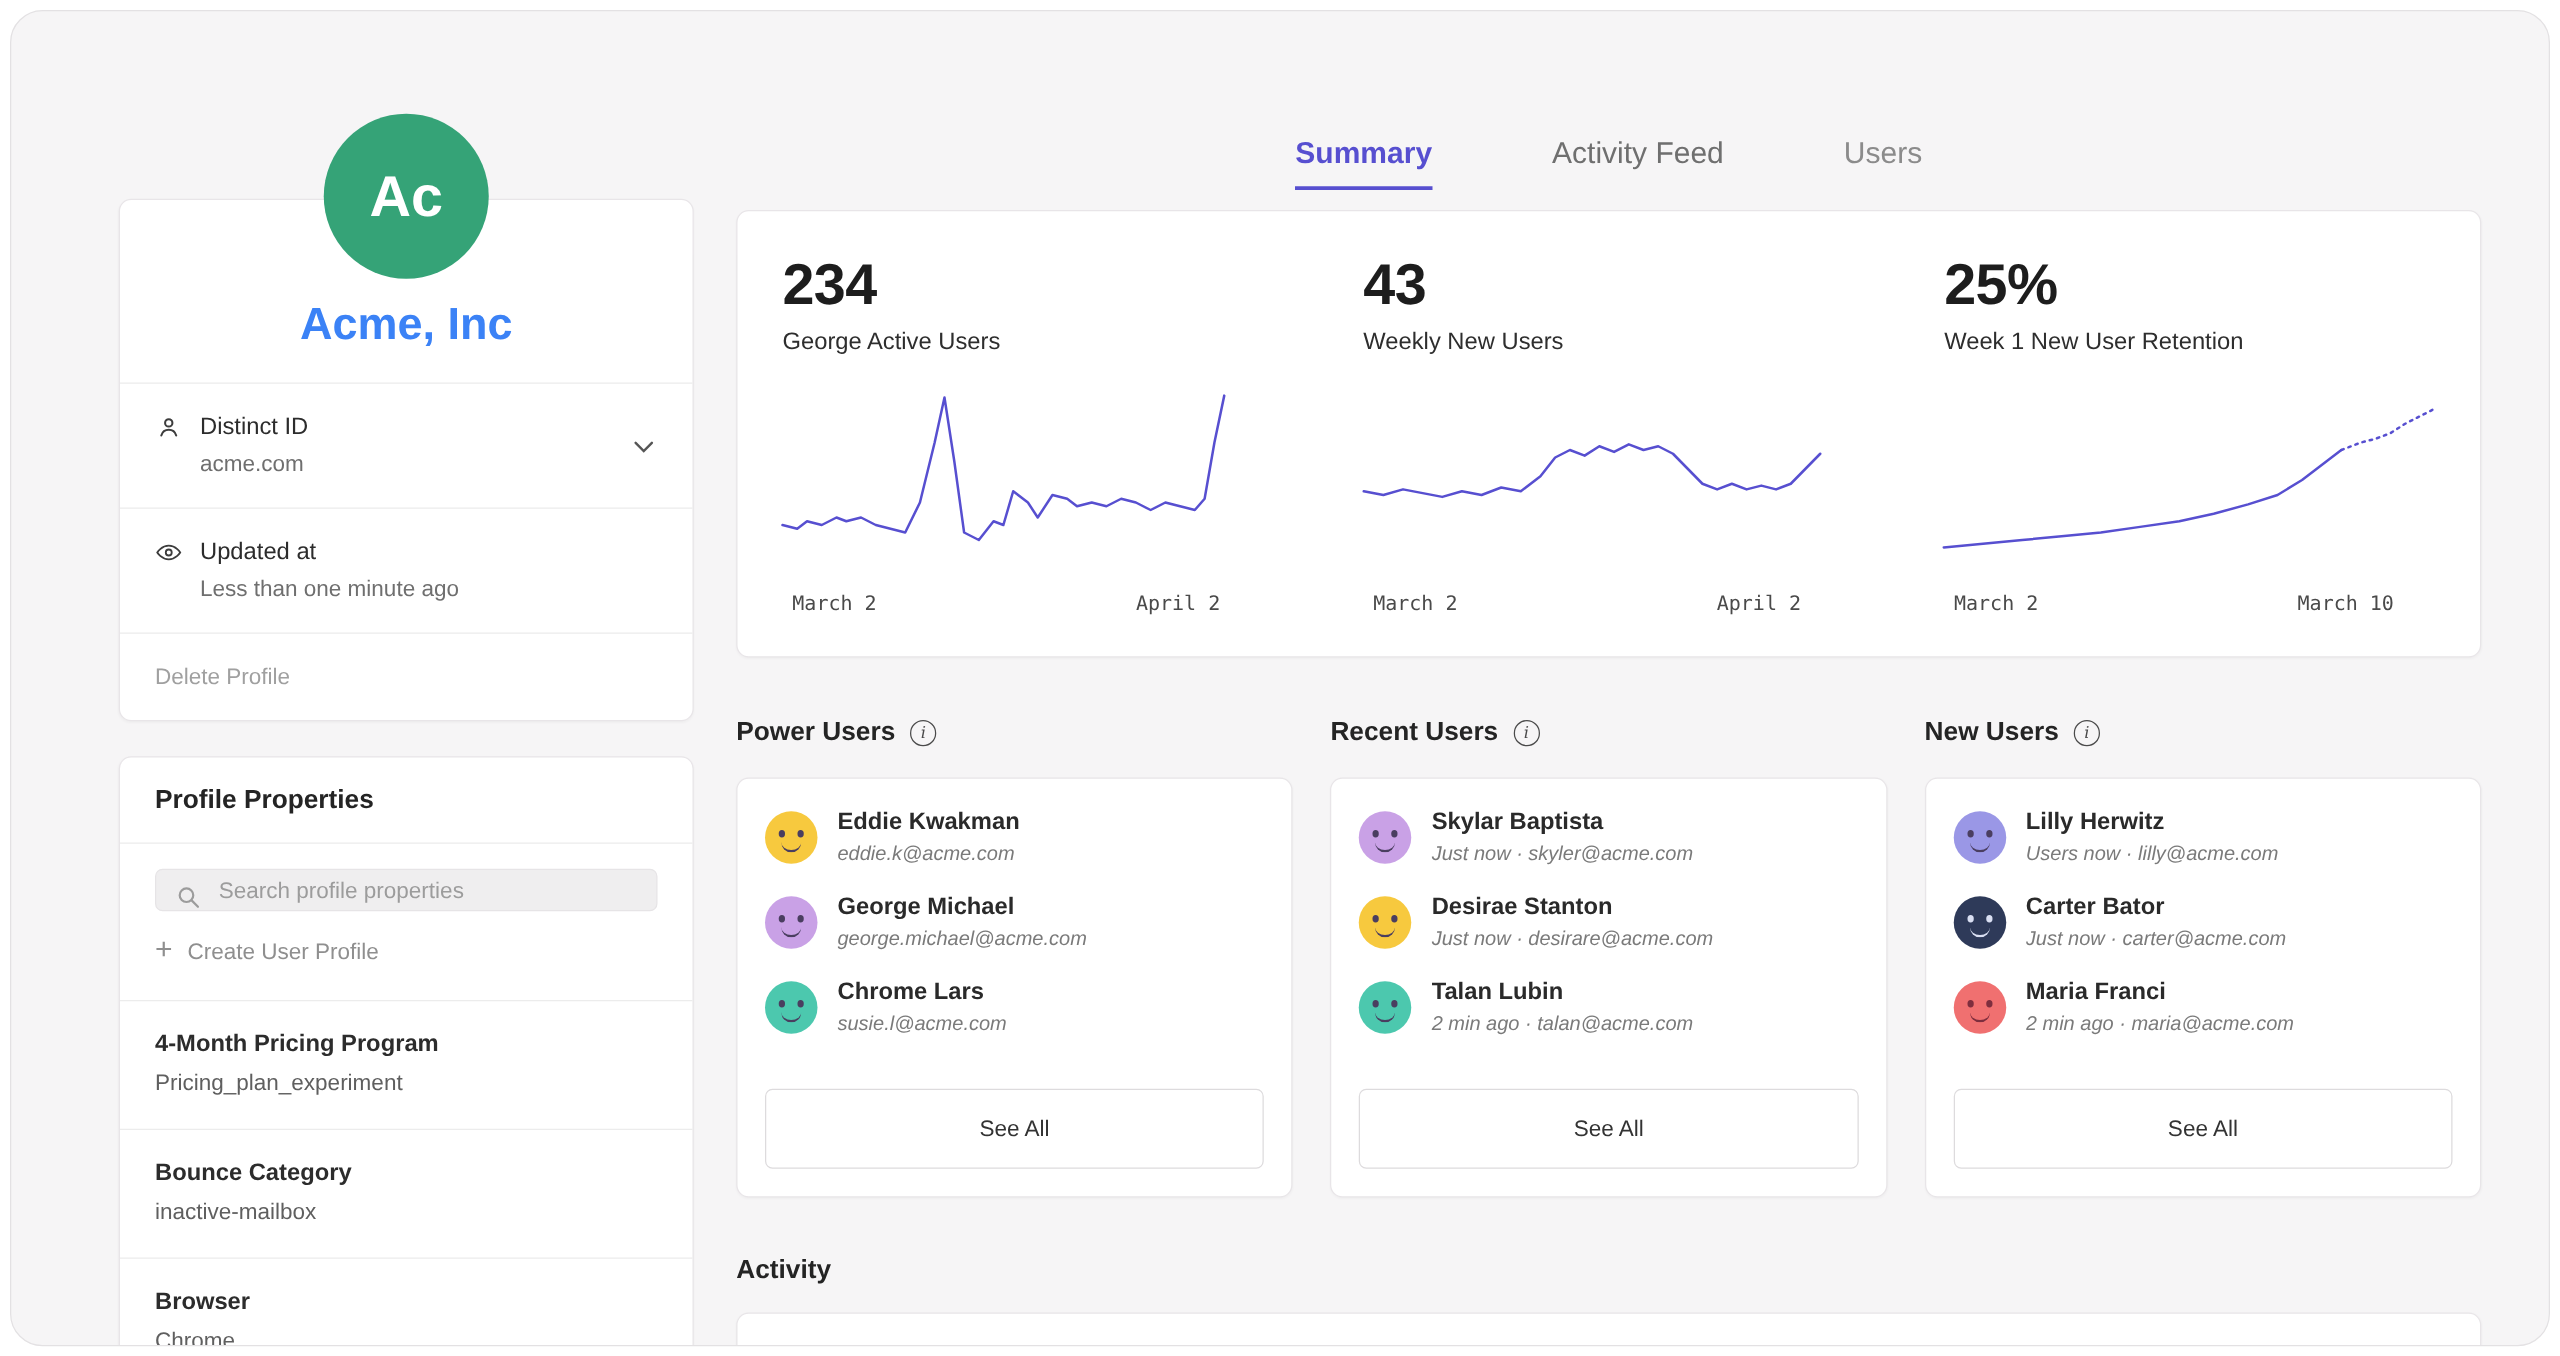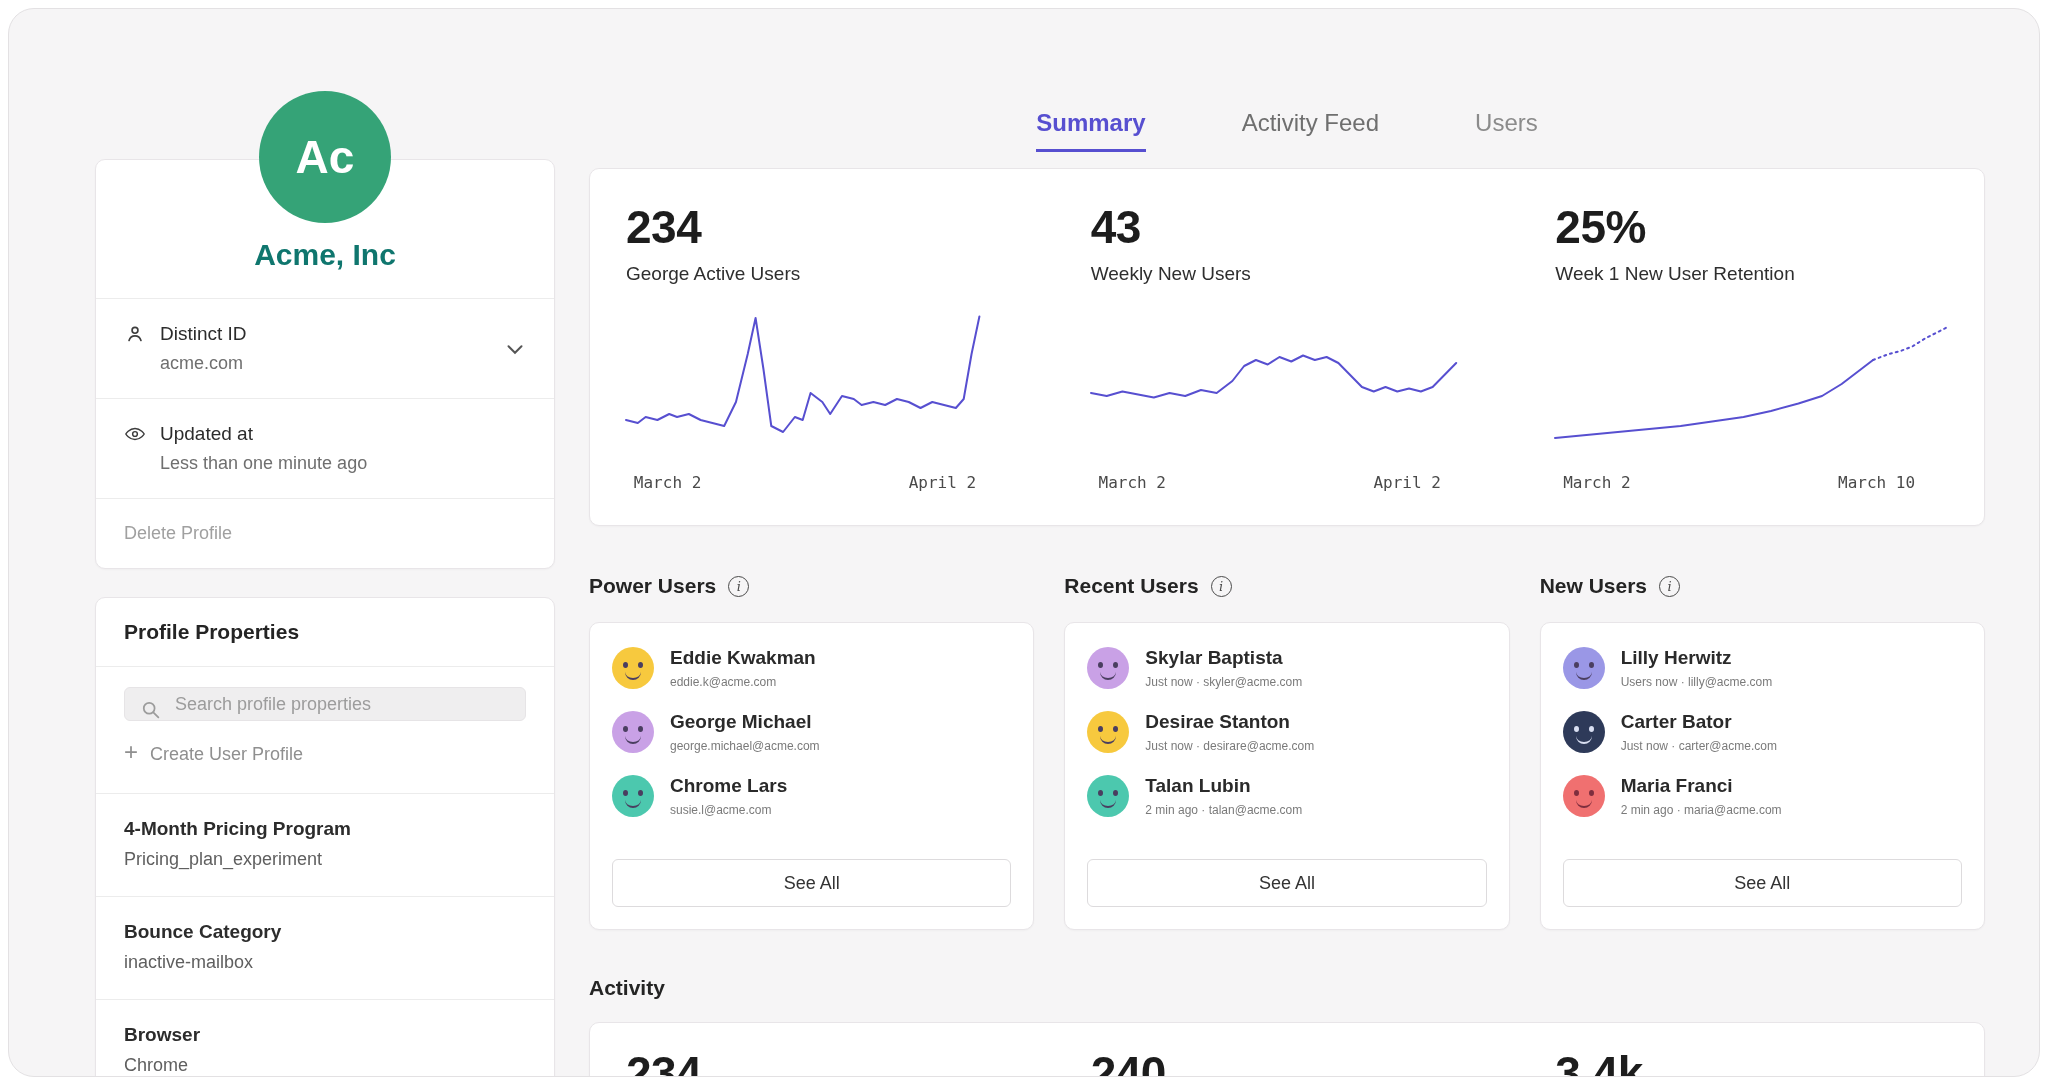--- a/index.html
+++ b/index.html
@@ -10,21 +10,21 @@
 
   .card { background:#ffffff; border:1px solid #e8e5e8; border-radius:10px;
           box-shadow:0 1px 2px rgba(0,0,0,0.03); }
 
   
   .sidebar { position:absolute; left:86px; top:82px; width:460px; }
   .big-avatar { position:relative; z-index:2; width:132px; height:132px; margin:0 auto;
                 border-radius:50%; display:flex; align-items:center; justify-content:center;
                 color:#fff; font-size:46px; font-weight:700; }
   .profile-card { margin-top:-64px; padding-top:78px; }
-  .company-name { text-align:center; font-size:30px; font-weight:600; color:#0f766e;
+  .company-name { text-align:center; font-size:36px; font-weight:600; color:#3b82f6;
                   padding-bottom:26px; border-bottom:1px solid #ececec; }
   .field-row { position:relative; padding:24px 28px; border-bottom:1px solid #ececec; }
   .field-head { display:flex; align-items:center; gap:14px; }
   .field-label { font-size:19px; font-weight:500; color:#2c2c2c; }
   .field-value { margin:8px 0 0 36px; font-size:18px; color:#6f6f6f; }
   .field-row .chev { position:absolute; right:26px; top:50%; transform:translateY(-50%);
                      width:26px; height:26px; color:#555; cursor:pointer; }
   .icon22 { width:22px; height:22px; color:#3d3d3d; flex:none; }
   .delete-row { padding:24px 28px; font-size:18px; color:#a0a0a0; cursor:pointer; }
 
@@ -79,23 +79,23 @@
   .user-row { display:flex; align-items:center; gap:16px; margin-bottom:22px; cursor:pointer; }
   .avatar-face { position:relative; width:42px; height:42px; border-radius:50%; flex:none;
                  --face:#4a3e60; }
   .avatar-face::before { content:""; position:absolute; top:15px; left:11px; width:5px;
                  height:6px; border-radius:50%; background:var(--face);
                  box-shadow:15px 0 0 var(--face); }
   .avatar-face::after { content:""; position:absolute; top:22px; left:13px; width:16px;
                  height:9px; border-bottom:2px solid var(--face); border-radius:0 0 14px 14px; }
   .user-texts { min-width:0; }
   .user-name { font-size:19px; font-weight:600; color:#2a2a2a; }
-  .user-detail { margin-top:6px; font-size:12px; color:#7a7a7a; white-space:nowrap;
-                 overflow:hidden; text-overflow:ellipsis; }
-  .see-all-btn { margin-top:20px; width:100%; height:48px; background:#fff;
+  .user-detail { margin-top:6px; font-size:16px; color:#7a7a7a; white-space:nowrap;
+                 overflow:hidden; text-overflow:ellipsis;font-style:italic; }
+  .see-all-btn { margin-top:20px; width:100%; height:64px; background:#fff;
                  border:1px solid #dddbdd; border-radius:6px; font-size:18px; color:#333;
                  font-family:"Liberation Sans", sans-serif; cursor:pointer; }
 
   .activity-title { margin-top:46px; font-size:21px; font-weight:700; color:#242424; }
   .activity-card { margin-top:22px; display:flex; padding:24px 0 40px; }
 </style>
 </head>
 <body>
 
 <div class="frame">

